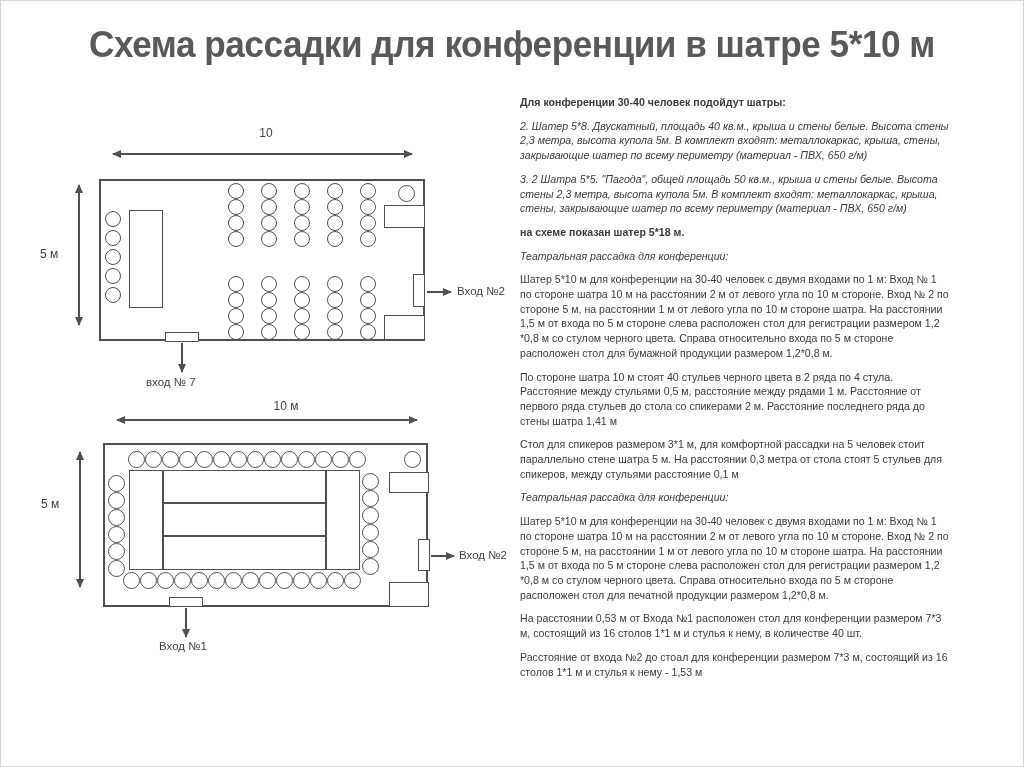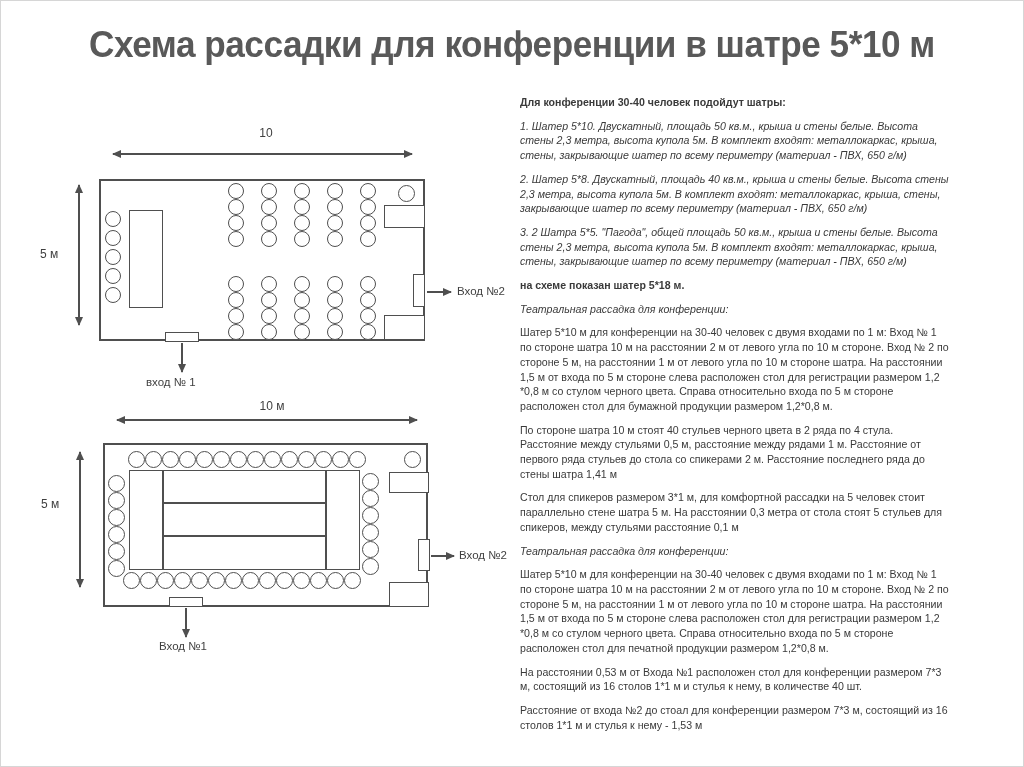--- a/index.html
+++ b/index.html
@@ -150,27 +150,27 @@
       <div class="rect" style="left:283px;top:134px;width:41px;height:25px;"></div>
 
       <div class="door" style="left:312px;top:93px;width:12px;height:33px;"></div>
       <div class="door" style="left:64px;top:151px;width:34px;height:10px;"></div>
     </div>
 
     <div class="dimh" style="left:427px;top:291px;width:24px;"></div>
     <div class="elabel" style="left:457px;top:285px;">Вход №2</div>
 
     <div class="dimv" style="left:181px;top:343px;height:29px;"></div>
-    <div class="elabel" style="left:146px;top:376px;">вход № 1</div>
+    <div class="elabel" style="left:146px;top:376px;">вход № 7</div>
   </div>
 
   <div class="sz17">
 
     <div class="dimh h2" style="left:117px;top:419px;width:300px;"></div>
-    <div class="dlabel" style="left:247px;top:399px;width:50px;text-align:center;">10 м</div>
+    <div class="dlabel" style="left:261px;top:399px;width:50px;text-align:center;">10 м</div>
 
     <div class="dimv h2" style="left:79px;top:452px;height:135px;"></div>
     <div class="dlabel" style="left:41px;top:497px;">5 м</div>
 
     <div class="tent" style="left:103px;top:443px;width:325px;height:164px;">
 
       <div class="chair-row" style="left:23px;top:6px;">
           <div class="chair"></div>
           <div class="chair"></div>
           <div class="chair"></div>
@@ -237,21 +237,20 @@
 
     <div class="dimh" style="left:431px;top:555px;width:23px;"></div>
     <div class="elabel" style="left:459px;top:549px;">Вход №2</div>
 
     <div class="dimv" style="left:185px;top:608px;height:29px;"></div>
     <div class="elabel" style="left:159px;top:640px;">Вход №1</div>
   </div>
 
   <div class="text-panel">
       <p class="para bold">Для конференции  30-40 человек подойдут шатры:</p>
-      <p class="para italic">1. Шатер 5*10. Двускатный, площадь 50 кв.м., крыша и стены белые. Высота стены 2,3 метра, высота купола 5м. В комплект входят: металлокаркас, крыша, стены, закрывающие шатер по всему периметру (материал - ПВХ, 650 г/м)</p>
       <p class="para italic">2. Шатер 5*8. Двускатный, площадь 40 кв.м., крыша и стены белые. Высота стены 2,3 метра, высота купола 5м. В комплект входят: металлокаркас, крыша, стены, закрывающие шатер по всему периметру (материал - ПВХ, 650 г/м)</p>
       <p class="para italic">3. 2 Шатра 5*5. "Пагода",  общей площадь 50 кв.м., крыша и стены белые. Высота стены 2,3 метра, высота купола 5м. В комплект входят: металлокаркас, крыша, стены, закрывающие шатер по всему периметру (материал - ПВХ, 650 г/м)</p>
       <p class="para bold">на схеме показан шатер 5*18 м.</p>
       <p class="para italic">Театральная рассадка для конференции:</p>
       <p class="para normal">Шатер 5*10 м для конференции на 30-40 человек с двумя входами по 1 м:  Вход № 1 по стороне шатра 10 м на расстоянии 2 м от левого угла по 10 м стороне. Вход № 2 по стороне 5 м, на расстоянии 1 м от левого угла по 10 м стороне шатра. На расстоянии 1,5 м от входа по 5 м стороне слева расположен стол для регистрации размером 1,2 *0,8 м со стулом черного цвета. Справа относительно входа по 5 м стороне расположен стол для бумажной продукции размером 1,2*0,8 м.</p>
       <p class="para normal">По стороне шатра 10 м стоят 40  стульев  черного цвета в 2 ряда по 4 стула. Расстояние между стульями 0,5 м, расстояние между рядами 1 м. Расстояние от первого ряда стульев  до стола со спикерами 2 м. Расстояние последнего ряда до стены шатра 1,41 м</p>
       <p class="para normal">Стол для спикеров  размером 3*1 м, для комфортной рассадки на 5 человек стоит параллельно стене шатра 5 м. На расстоянии 0,3 метра от стола  стоят  5 стульев для спикеров, между стульями расстояние 0,1 м</p>
       <p class="para italic">Театральная рассадка для конференции:</p>
       <p class="para normal">Шатер 5*10 м для конференции на 30-40 человек с двумя входами по 1 м:  Вход № 1 по стороне шатра 10 м на расстоянии 2 м от левого угла по 10 м стороне. Вход № 2 по стороне 5 м, на расстоянии 1 м от левого угла по 10 м стороне шатра. На расстоянии 1,5 м от входа по 5 м стороне слева расположен стол для регистрации размером 1,2 *0,8 м со стулом черного цвета. Справа относительно входа по 5 м стороне расположен стол для печатной продукции размером 1,2*0,8 м.</p>
       <p class="para normal">На расстоянии 0,53 м от Входа №1 расположен стол для конференции размером 7*3 м, состоящий из 16 столов 1*1 м и стулья к нему, в количестве 40 шт.</p>

